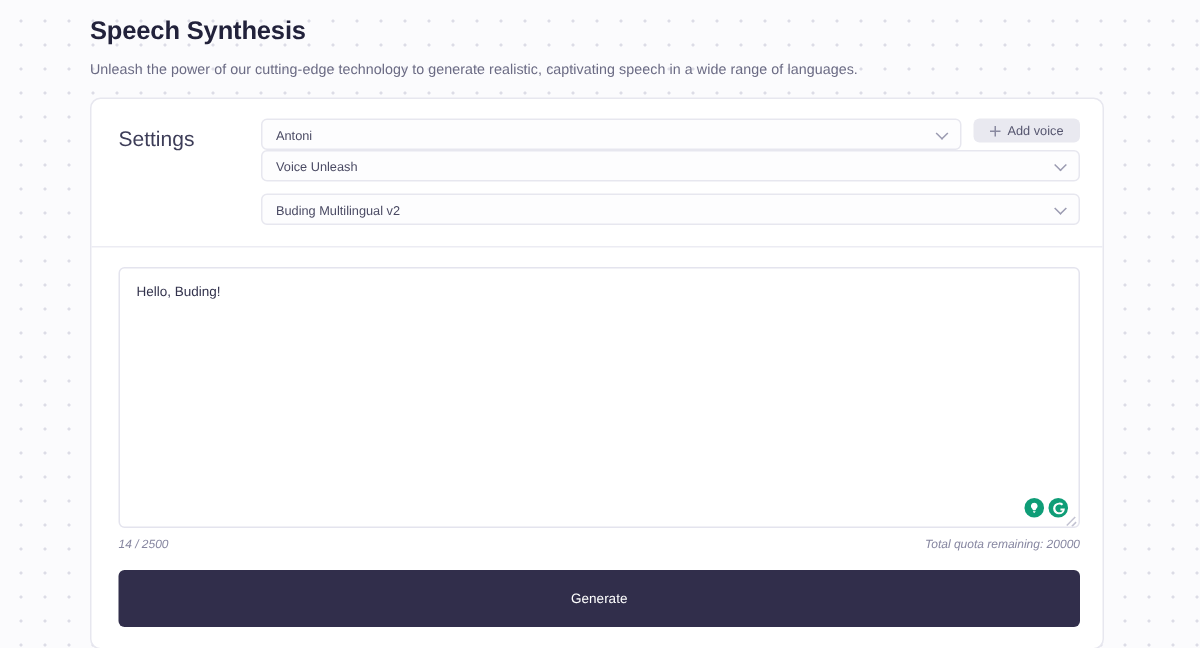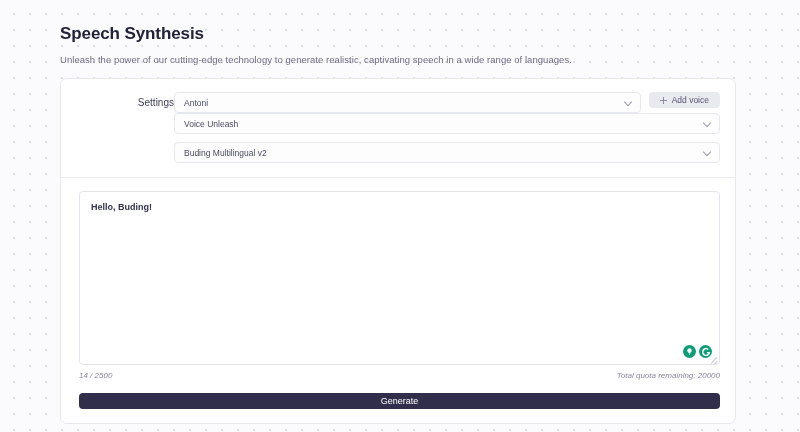--- a/index.html
+++ b/index.html
@@ -25,21 +25,21 @@
     left: 60px;
     top: 0;
     width: 676px;
   }
 
   .page-title {
     font-size: 17px;
     font-weight: bold;
     color: #22223b;
     letter-spacing: -0.1px;
-    margin-top: 24px;
+    margin-top: 11px;
   }
 
   .page-subtitle {
     font-size: 9.5px;
     color: #6b6b84;
     margin-top: 10px;
     letter-spacing: 0.05px;
   }
 
   .card {
@@ -56,24 +56,23 @@
     padding: 13px 15px 14px 18px;
   }
 
   .section + .section {
     border-top: 1px solid #ececf3;
   }
 
   .section-label {
     width: 95px;
     flex: 0 0 95px;
-    font-size: 10px;
+    font-size: 14px;
     color: #3d3d58;
     padding-top: 5px;
-    text-align: right;
   }
 
   .section-body {
     flex: 1 1 auto;
   }
 
   .settings-row {
     display: flex;
     align-items: flex-start;
     gap: 8px;
@@ -138,21 +137,20 @@
   .plus::before { left: 0; top: 3px; width: 7px; height: 1px; }
   .plus::after { top: 0; left: 3px; height: 7px; width: 1px; }
 
   .textarea-wrap {
     position: relative;
     height: 174px;
     background: #fff;
     border: 1px solid #e4e4ee;
     border-radius: 4px;
     overflow: hidden;
-    font-weight: bold;
   }
 
   .textarea-text {
     padding: 9px 11px;
     font-size: 9px;
     color: #33334d;
     line-height: 1.4;
   }
 
   .gram-badges {
@@ -200,21 +198,21 @@
     margin-top: 6px;
     font-size: 8px;
     color: #8686a0;
     font-style: italic;
   }
 
   .generate-btn {
     display: block;
     width: 100%;
     margin-top: 13px;
-    height: 16px;
+    height: 38px;
     background: #312e4b;
     color: #ffffff;
     border: none;
     border-radius: 4px;
     font-family: inherit;
     font-size: 9px;
     cursor: pointer;
   }
 </style>
 </head>

